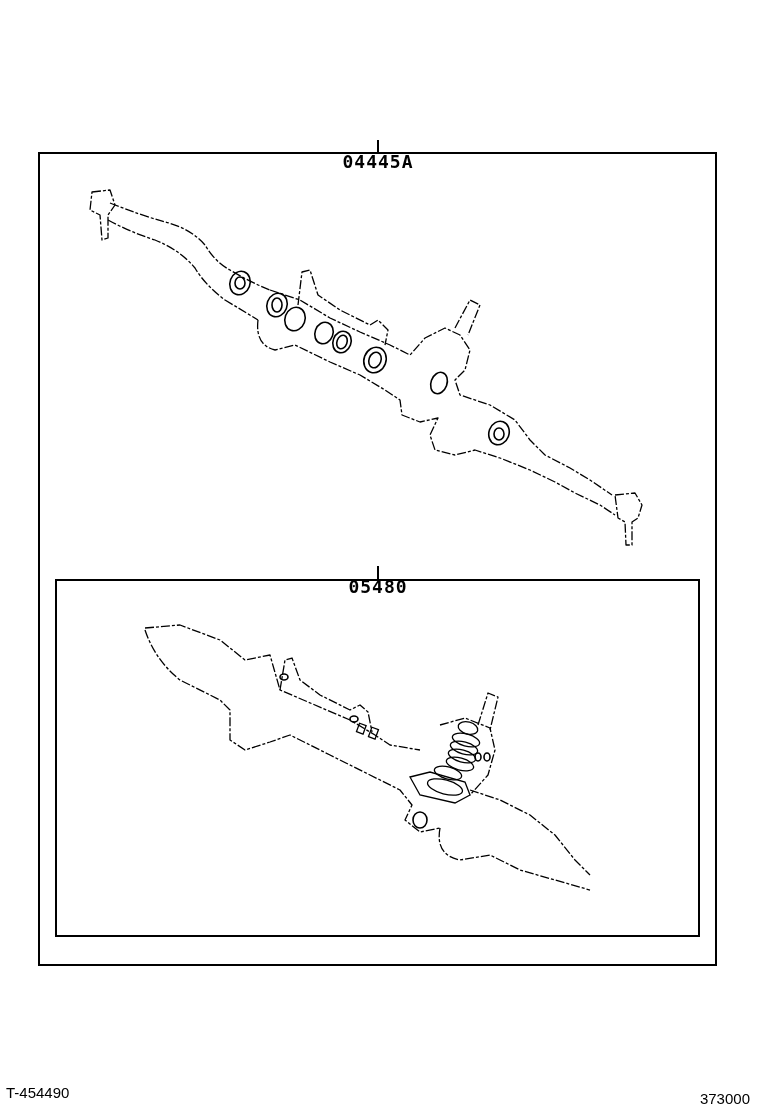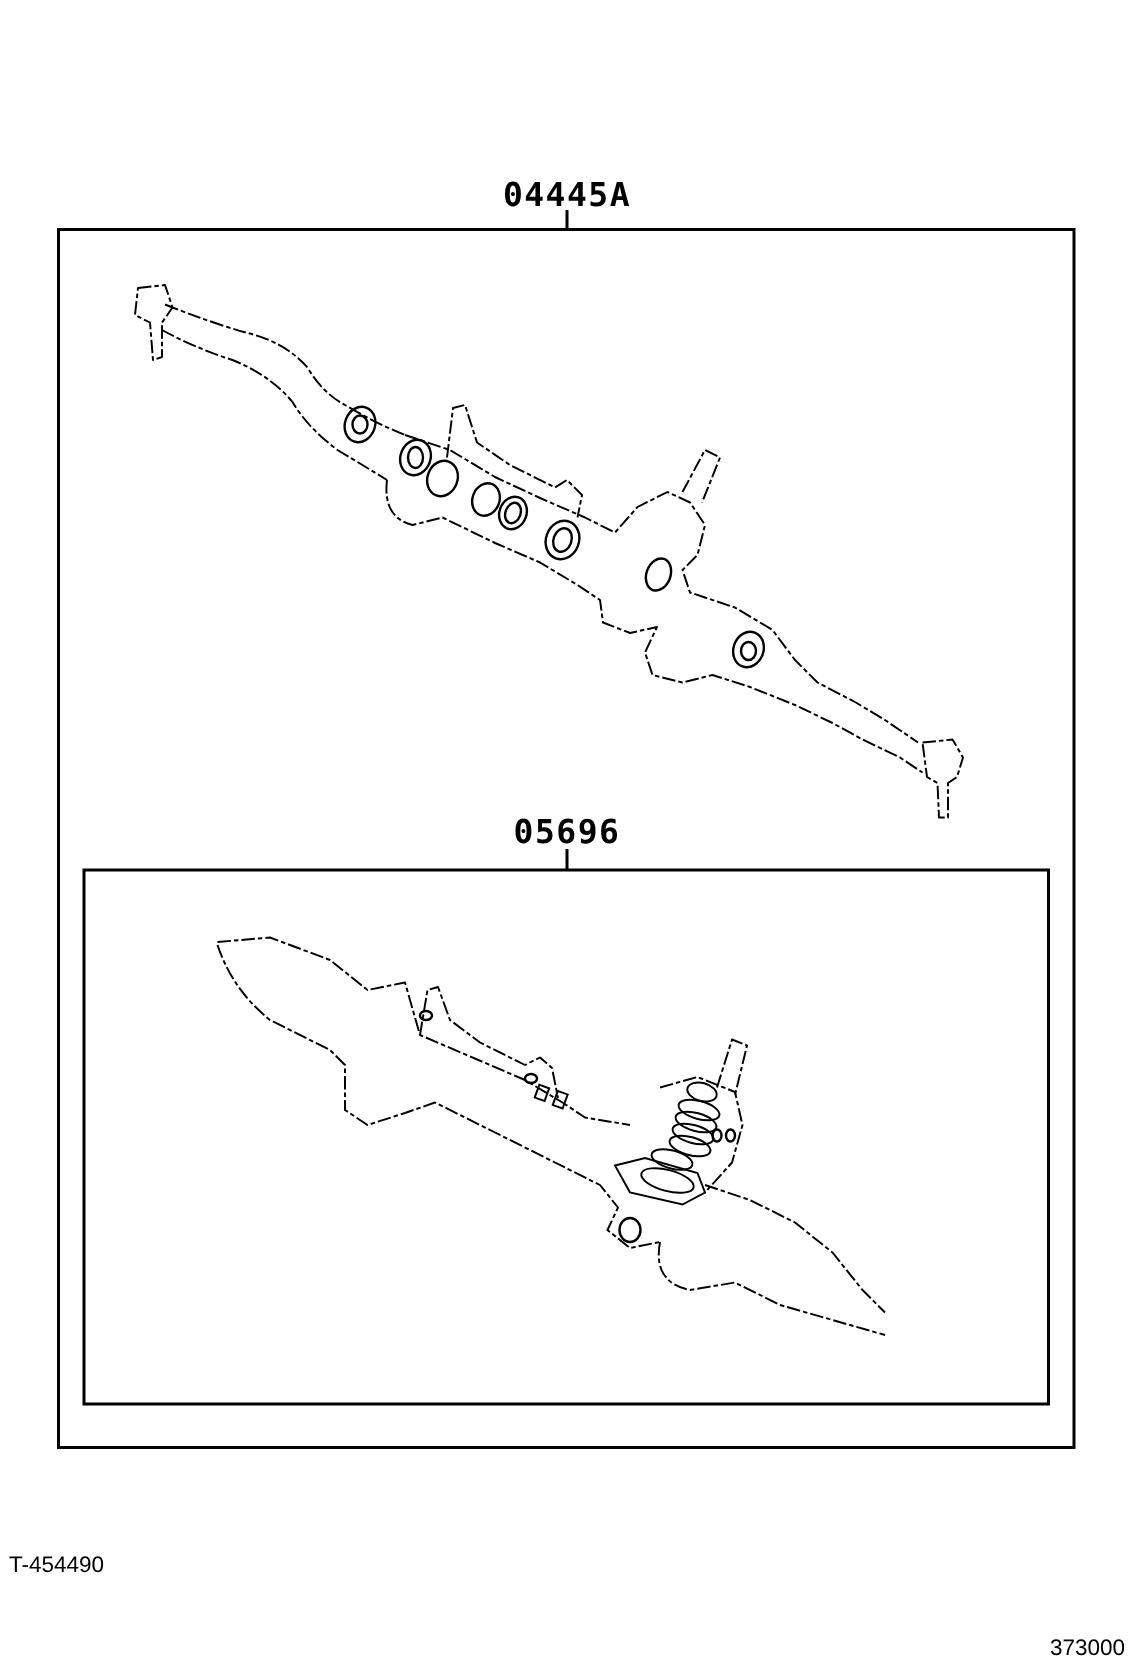--- a/index.html
+++ b/index.html
@@ -1,30 +1,30 @@
 <!DOCTYPE html>
 <html><head>
 <meta charset="utf-8">
 <style>
   html, body { margin: 0; padding: 0; background: #ffffff; }
   body { width: 760px; height: 1112px; position: relative; overflow: hidden;
          font-family: "DejaVu Sans Mono", monospace; color: #000; }
   .label { position: absolute; font-family: "DejaVu Sans Mono", monospace;
-           font-weight: bold; font-size: 22px; letter-spacing: 1px; transform: translateX(-50%); }
+           font-weight: bold; font-size: 18px; letter-spacing: 1px; transform: translateX(-50%); margin-top: 33px; }
   .footer { position: absolute; font-family: "Liberation Sans", sans-serif; font-size: 15px; }
   svg.diagram { position: absolute; left: 0; top: 0; }
   .part { fill: none; stroke: #000; stroke-width: 1.3; stroke-dasharray: 9 2 3 2; stroke-linejoin: round; }
   .seal { fill: none; stroke: #000; stroke-width: 1.6; }
   .solid { fill: none; stroke: #000; stroke-width: 1.3; }
 </style>
 </head>
 <body>
 
 <div class="label" style="left:378px; top:118px;">04445A</div>
-<div class="label" style="left:378px; top:543px;">05696</div>
+<div class="label" style="left:378px; top:543px;">05480</div>
 
 <svg class="diagram" width="760" height="1112" viewBox="0 0 760 1112">
 
   <g>
     <line x1="378" y1="140" x2="378" y2="153" stroke="#000" stroke-width="2"></line>
     <rect x="39" y="153" width="677" height="812" fill="none" stroke="#000" stroke-width="2"></rect>
   </g>
 
   <g>
     <line x1="378" y1="566" x2="378" y2="580" stroke="#000" stroke-width="2"></line>
@@ -85,14 +85,14 @@
     <ellipse class="seal" cx="478" cy="757" rx="3" ry="4"></ellipse>
     <ellipse class="seal" cx="487" cy="757" rx="3" ry="4"></ellipse>
     <ellipse class="seal" cx="284" cy="677" rx="4" ry="3"></ellipse>
     <ellipse class="seal" cx="354" cy="719" rx="4" ry="3"></ellipse>
     <rect class="solid" x="358" y="724" width="7" height="9" transform="rotate(20 361 728)"></rect>
     <rect class="solid" x="370" y="728" width="7" height="10" transform="rotate(20 373 733)"></rect>
     <ellipse class="seal" cx="420" cy="820" rx="7" ry="8"></ellipse>
   </g>
 </svg>
 
-<div class="footer" style="left:6px; top:1035px;">T-454490</div>
+<div class="footer" style="left:6px; top:1084px;">T-454490</div>
 <div class="footer" style="right:10px; top:1090px;">373000</div>
 
 </body></html>

